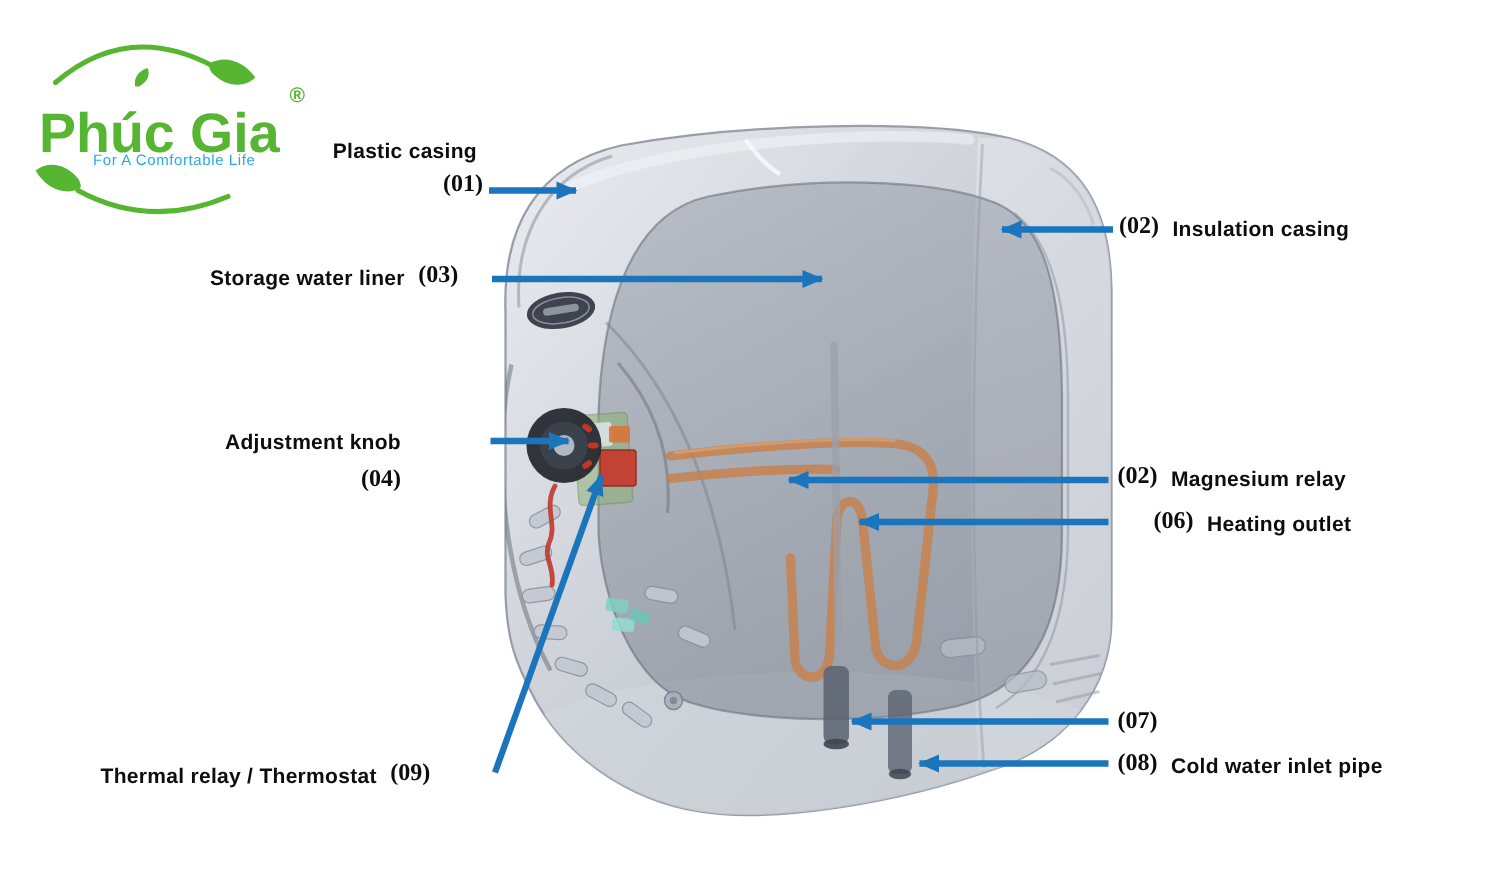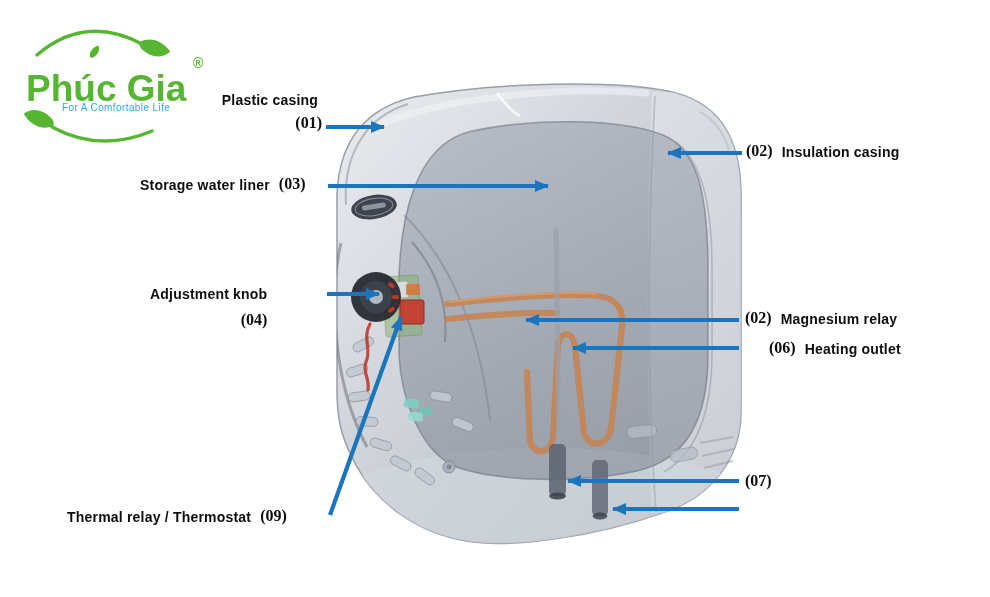--- a/index.html
+++ b/index.html
@@ -213,19 +213,23 @@
 
   <div class="lbl" id="lbl-06">
     <span class="n">(06)</span>
     <span class="t">Heating outlet</span>
   </div>
 
   <div class="lbl" id="lbl-07">
     <span class="n">(07)</span>
   </div>
 
+  <div class="lbl" id="lbl-08">
+    <span class="n">(08)</span>
+    <span class="t">Cold water inlet pipe</span>
+  </div>
 
   <div class="lbl" id="lbl-09">
     <span class="t">Thermal relay / Thermostat</span>
     <span class="n">(09)</span>
   </div>
 
 </div>
 
 </body></html>

